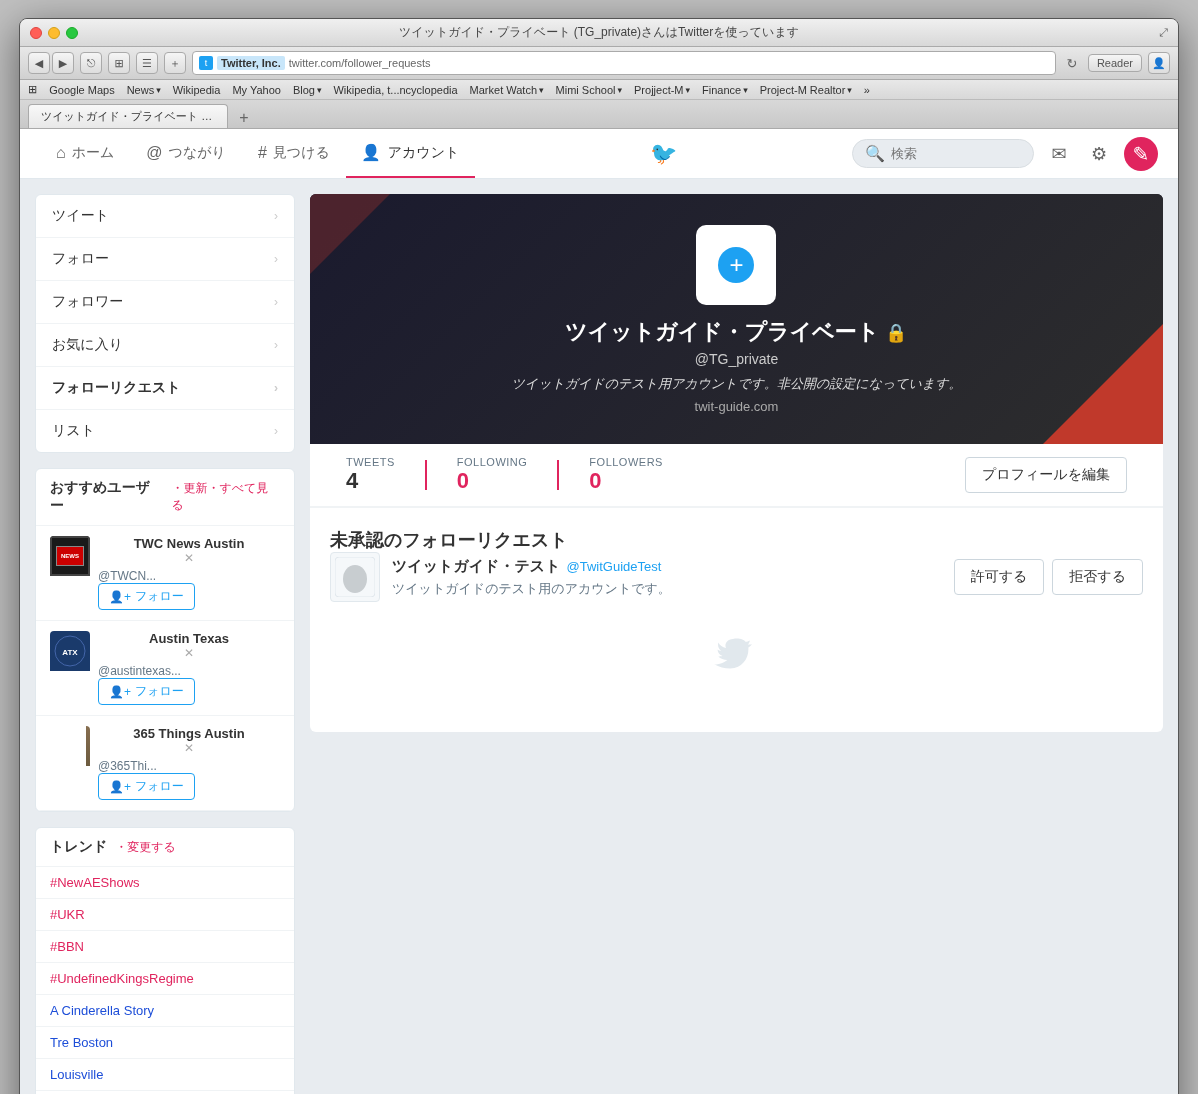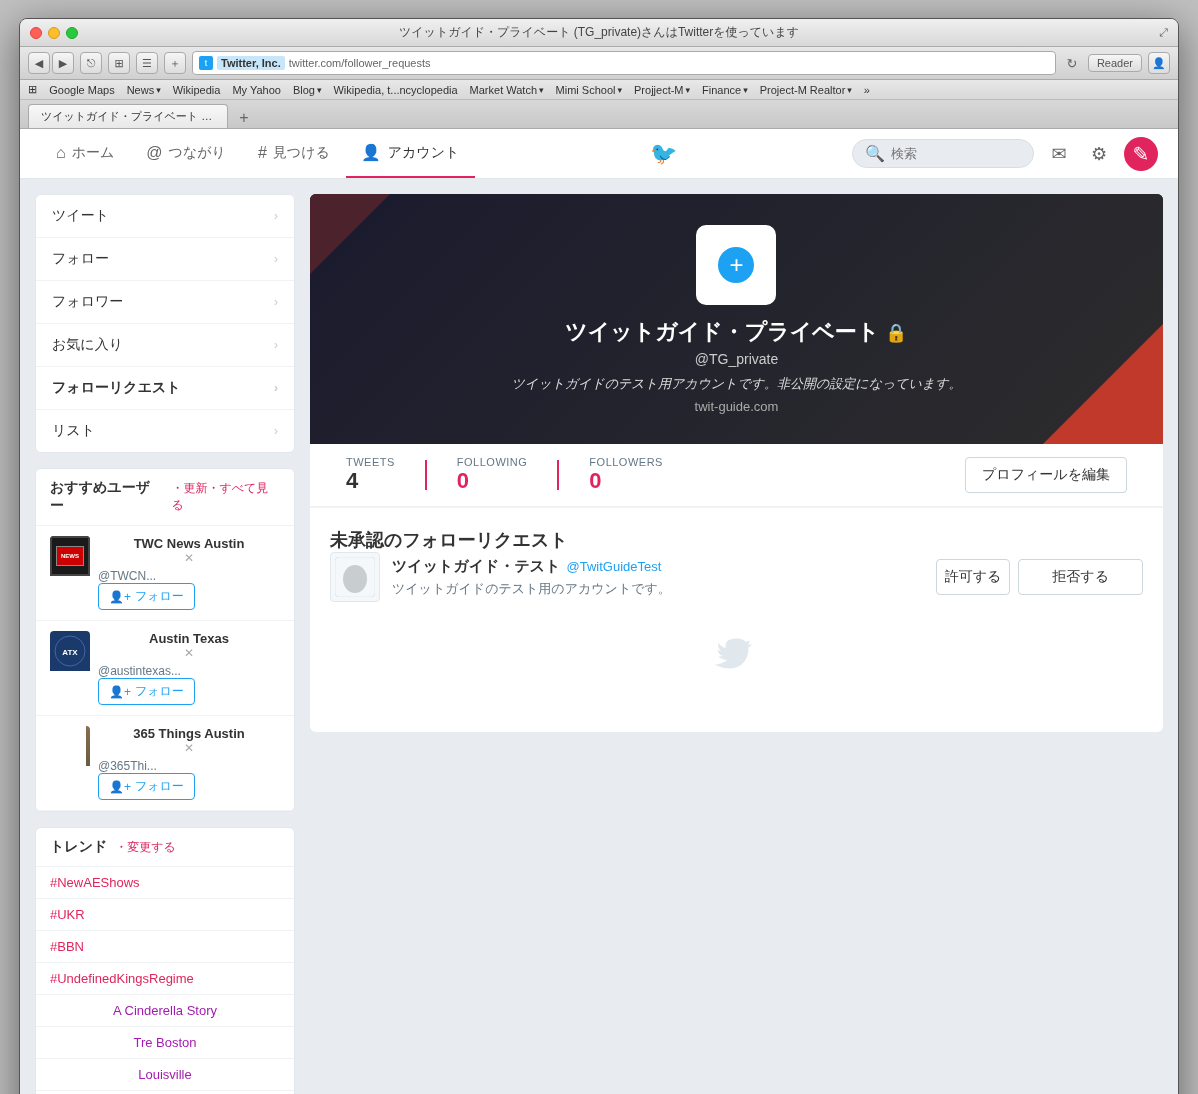--- a/index.html
+++ b/index.html
@@ -390,21 +390,21 @@
       border: 1px solid #e1e8ed;
       overflow: hidden;
     }
     .trend-item {
       padding: 8px 14px;
       border-bottom: 1px solid #f0f3f5;
       font-size: 13px;
       color: #e0245e;
       cursor: pointer;
     }
-    .trend-item.plain { color: #a21caf; text-align: center; }
+    .trend-item.plain { color: #1d4ed8; }
     .trend-item:last-child { border-bottom: none; }
 
     
     .right-content {
       flex: 1;
     }
 
     
     .profile-header {
       background: #1a1a2e;
@@ -522,30 +522,30 @@
     }
     .request-info { flex: 1; }
     .request-name { font-size: 15px; font-weight: bold; color: #333; }
     .request-handle { font-size: 13px; color: #1da1f2; }
     .request-bio { font-size: 13px; color: #657786; }
     .request-actions { display: flex; gap: 8px; }
     .approve-btn {
       background: white;
       border: 1px solid #ccd6dd;
       border-radius: 4px;
-      padding: 8px 8px;
+      padding: 8px 16px;
       font-size: 14px;
       color: #333;
       cursor: pointer;
     }
     .reject-btn {
       background: white;
       border: 1px solid #ccd6dd;
       border-radius: 4px;
-      padding: 8px 33px;
+      padding: 8px 16px;
       font-size: 14px;
       color: #333;
       cursor: pointer;
     }
 
     
     .watermark {
       display: flex;
       justify-content: center;
       padding: 30px;

